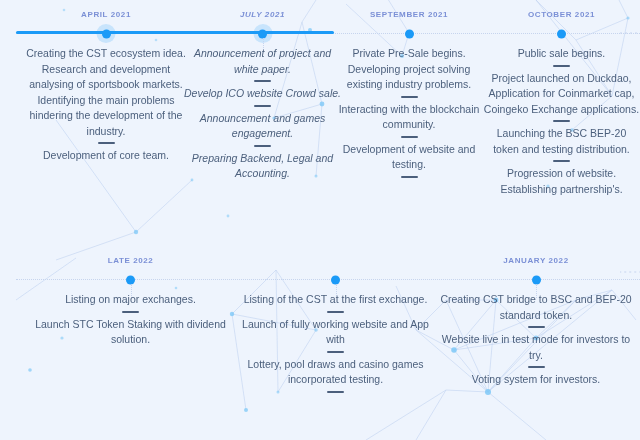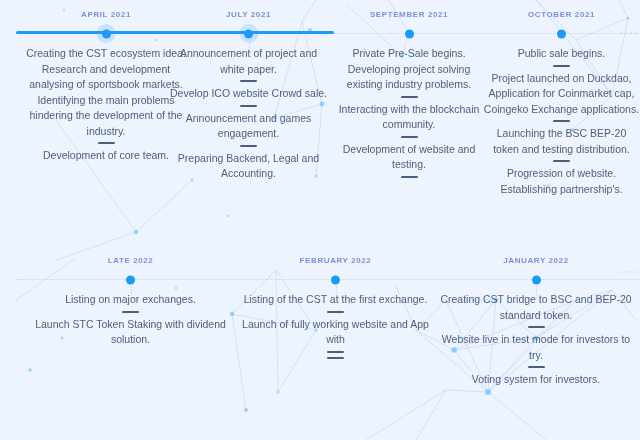--- a/index.html
+++ b/index.html
@@ -232,21 +232,21 @@
       <div class="milestone-dot-wrap">
         <span class="milestone-dot glow"></span>
       </div>
       <div class="milestone-body">
         <div class="ms-item">Creating the CST ecosystem idea. Research and development analysing of sportsbook markets. Identifying the main problems hindering the development of the industry.</div>
         <div class="ms-sep"></div>
         <div class="ms-item">Development of core team.</div>
       </div>
     </div>
 
-    <div class="milestone" style="left:150px; width:165px;">
+    <div class="milestone" style="left:164px; width:165px;font-style:italic;">
       <div class="milestone-date">JULY 2021</div>
       <div class="milestone-dot-wrap">
         <span class="milestone-dot glow"></span>
       </div>
       <div class="milestone-stem"></div>
       <div class="milestone-body">
         <div class="ms-item">Announcement of project and white paper.</div>
         <div class="ms-sep"></div>
         <div class="ms-item">Develop ICO website Crowd sale.</div>
         <div class="ms-sep"></div>
@@ -298,30 +298,30 @@
       </div>
       <div class="milestone-stem"></div>
       <div class="milestone-body">
         <div class="ms-item">Listing on major exchanges.</div>
         <div class="ms-sep"></div>
         <div class="ms-item">Launch STC Token Staking with dividend solution.</div>
       </div>
     </div>
 
     <div class="milestone" style="left:212px; width:215px;">
-      <div class="milestone-date">FEBRUARY 2022</div>
       <div class="milestone-dot-wrap">
         <span class="milestone-dot"></span>
       </div>
       <div class="milestone-stem"></div>
       <div class="milestone-body">
         <div class="ms-item">Listing of the CST at the first exchange.</div>
         <div class="ms-sep"></div>
         <div class="ms-item">Launch of fully working website and App with</div>
         <div class="ms-sep"></div>
+        <div class="ms-item">Lottery, pool draws and casino games incorporated testing.</div>
         <div class="ms-sep"></div>
       </div>
     </div>
 
     <div class="milestone" style="left:420px; width:200px;">
       <div class="milestone-date">JANUARY 2022</div>
       <div class="milestone-dot-wrap">
         <span class="milestone-dot"></span>
       </div>
       <div class="milestone-stem"></div>

